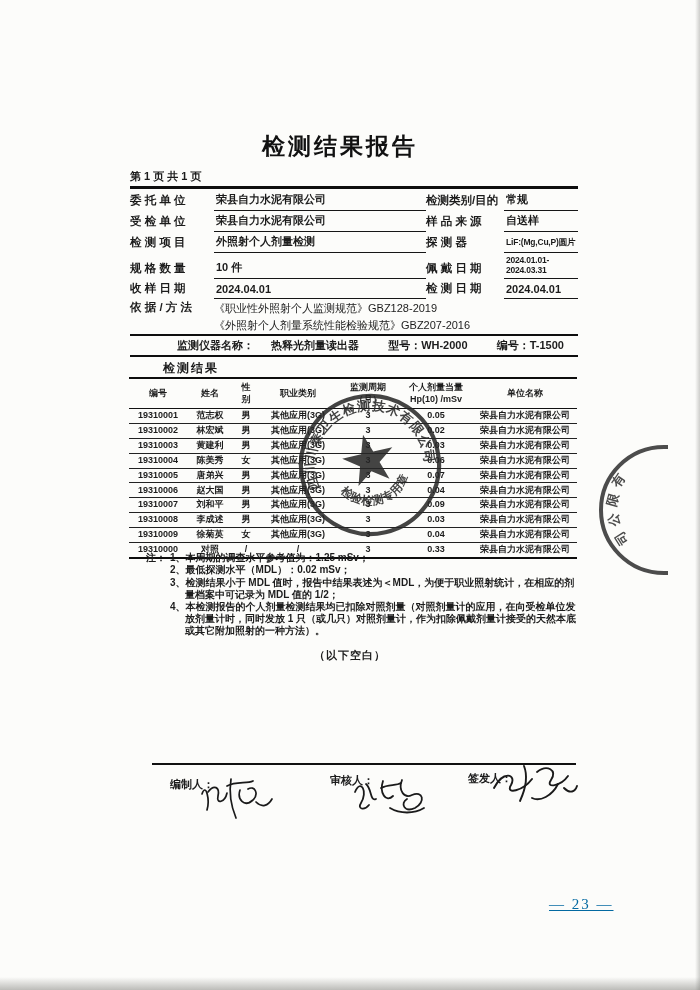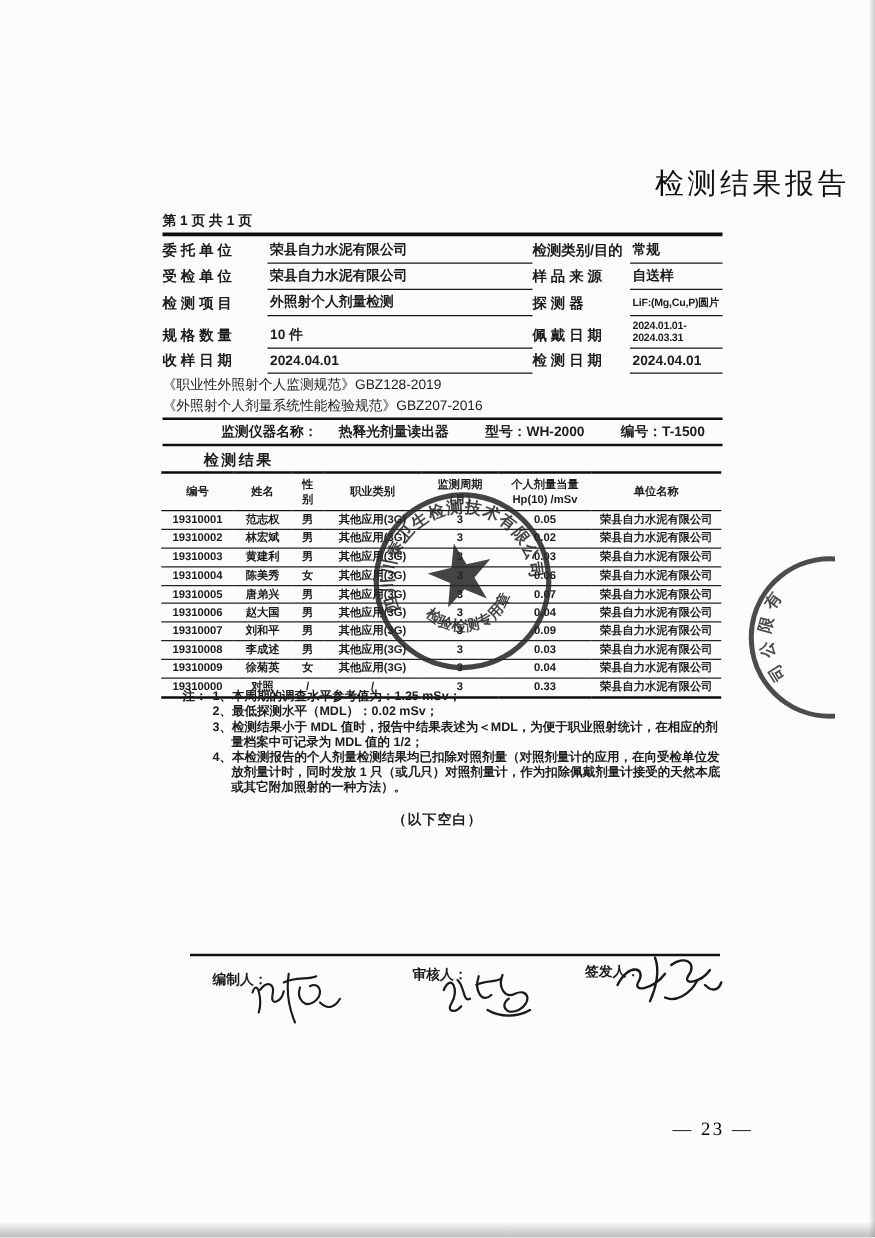--- a/index.html
+++ b/index.html
@@ -1,20 +1,20 @@
 <!DOCTYPE html>
 <html><head>
 <meta charset="utf-8">
 <style>
   html,body{margin:0;padding:0;background:#e9e9e7;}
   .page{position:relative;width:700px;height:990px;margin:0 auto;background:#fcfcfa;
         font-family:"Liberation Sans","DejaVu Sans",sans-serif;color:#1c1c1c;overflow:hidden;}
   .abs{position:absolute;}
   
-  .title{top:131px;left:0;width:680px;text-align:right;font-size:23px;font-weight:400;letter-spacing:3px;color:#111;}
+  .title{top:131px;left:0;width:680px;text-align:center;font-size:23px;font-weight:700;letter-spacing:3px;color:#111;}
   .report-line{top:169px;left:130px;width:448px;display:flex;justify-content:space-between;font-size:11px;font-weight:700;}
   .report-line .right{padding-right:12px;}
   .hr{left:130px;width:448px;background:#0e0e0e;}
   .hr1{top:186px;height:3px;}
   .hr2{top:334px;height:1.5px;}
   .hr3{top:355px;height:2px;}
   
   .info-grid{top:190px;left:130px;width:448px;display:grid;grid-template-columns:84px 212px 78px 74px;grid-auto-rows:minmax(20px,auto);align-items:end;}
   .info-grid .lab{font-size:11.5px;font-weight:700;padding:2px 2px 3px 0;}
   .info-grid .val{font-size:11px;font-weight:600;padding:2px 2px 3px 2px;border-bottom:1.5px solid #161616;}
@@ -36,21 +36,21 @@
   
   .notes{top:552px;left:146px;width:436px;display:flex;font-size:10px;font-weight:600;line-height:11.9px;}
   .notes .lab{flex:0 0 24px;font-weight:700;}
   .note-item{padding-left:15px;text-indent:-15px;margin:0 0 0.5px 0;}
   .blank-note{top:648px;left:0;width:700px;text-align:center;font-size:11px;font-weight:700;letter-spacing:1px;}
   
   .sig-hr{top:763px;left:152px;width:424px;height:1.5px;background:#111;}
   .sig-label{font-size:11px;font-weight:700;}
   .sig svg{position:absolute;}
   
-  .page-num{top:896px;left:538px;font-size:15px;font-family:"Liberation Serif","DejaVu Serif",serif;letter-spacing:2px;color:#000000;}
+  .page-num{top:896px;left:549px;font-size:15px;font-family:"Liberation Serif","DejaVu Serif",serif;letter-spacing:2px;color:#0369a1;text-decoration:underline;}
   
   .edge-right{top:0;right:0;width:5px;height:100%;background:linear-gradient(to right,rgba(0,0,0,0),rgba(120,120,115,0.35));}
   .edge-bottom{bottom:0;left:0;width:100%;height:13px;background:linear-gradient(to bottom,rgba(0,0,0,0),rgba(110,110,105,0.45));}
   .stamp{pointer-events:none;}
 </style>
 </head>
 <body>
 
 <div class="page">
 
@@ -82,20 +82,21 @@
     <div class="lab">佩 戴 日 期</div>
     <div class="val small">2024.01.01-2024.03.31</div>
 
     <div class="lab">收 样 日 期</div>
     <div class="val">2024.04.01</div>
     <div class="lab">检 测 日 期</div>
     <div class="val">2024.04.01</div>
   </div>
 
   <div class="abs basis">
+    <div class="lab">依 据 / 方 法</div>
     <div class="lines">
       <div>《职业性外照射个人监测规范》GBZ128-2019</div>
       <div>《外照射个人剂量系统性能检验规范》GBZ207-2016</div>
     </div>
   </div>
   <div class="abs hr hr2"></div>
 
   <div class="abs instrument">
     <span class="g1">监测仪器名称：</span>
     <span class="g2">热释光剂量读出器</span>

